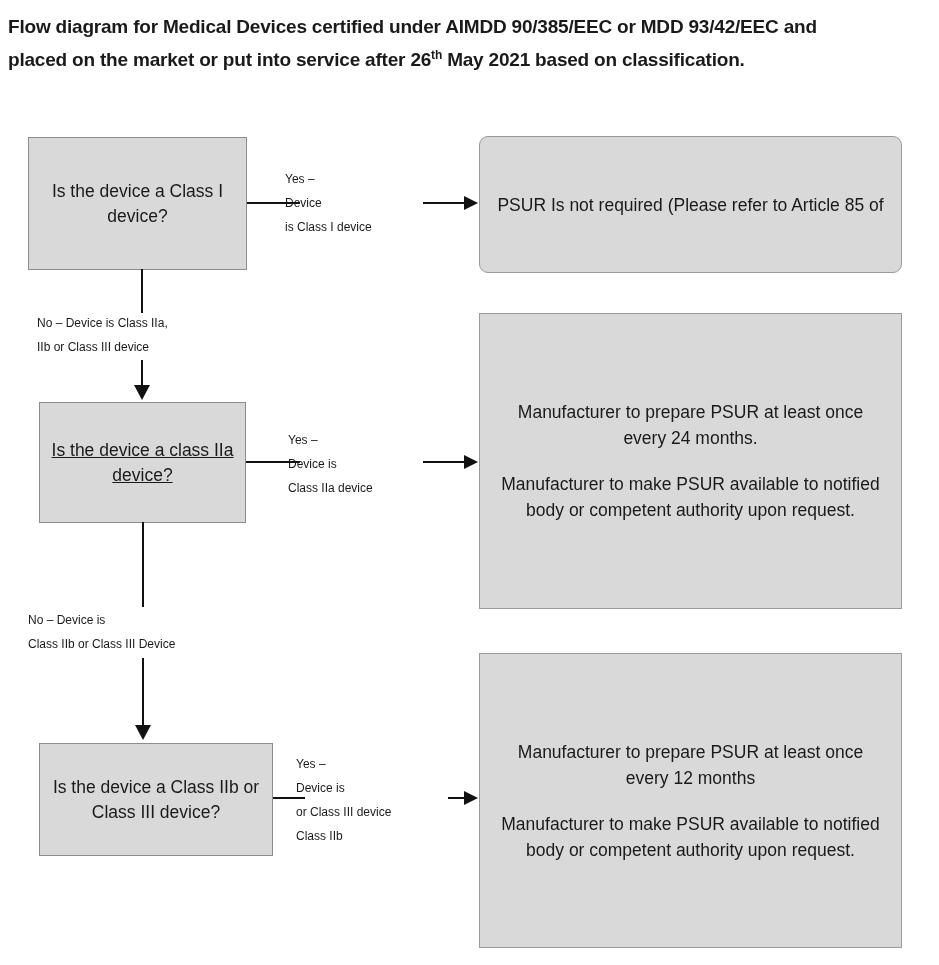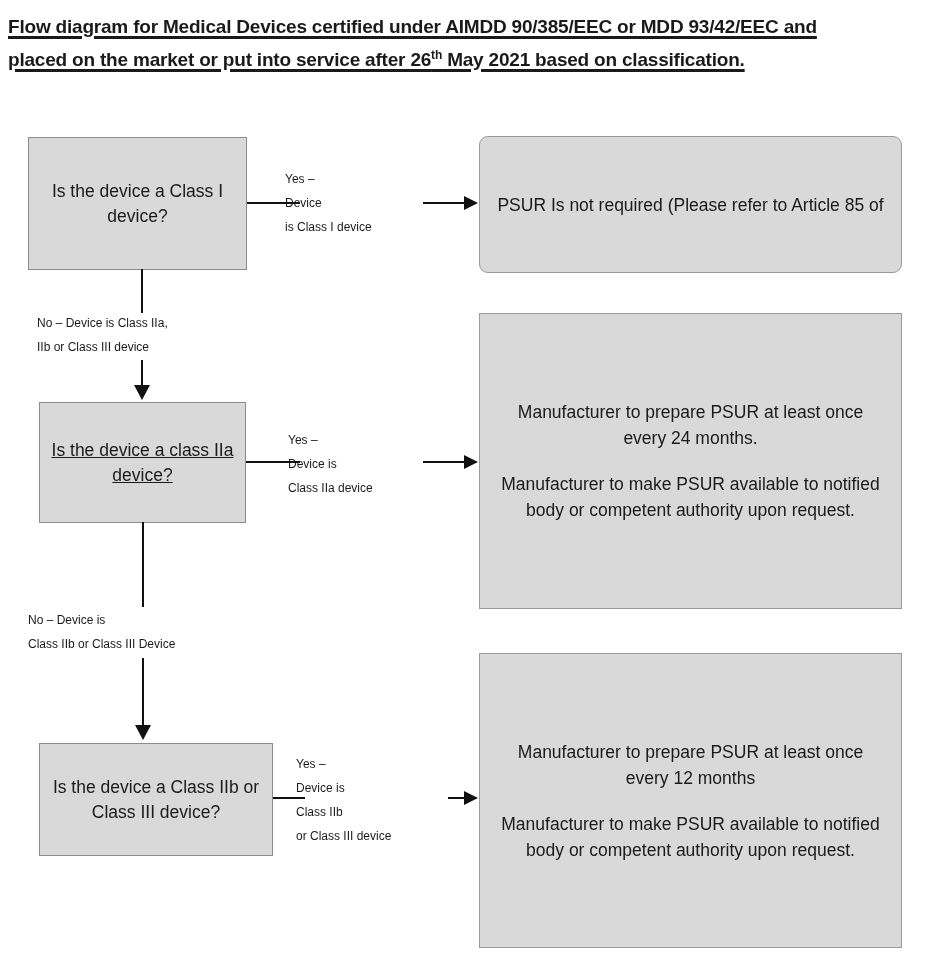--- a/index.html
+++ b/index.html
@@ -15,21 +15,20 @@
   .title {
     position: absolute;
     left: 8px; top: 10px;
     width: 926px;
     font-size: 19px;
     font-weight: bold;
     line-height: 33px;
     letter-spacing: -0.2px;
   }
   .title .tline {
-    text-decoration: underline;
     text-decoration-thickness: 2.5px;
     text-underline-offset: 3px;
   }
   .title sup {
     font-size: 12px;
     line-height: 0;
     vertical-align: super;
   }
   
   .box {
@@ -140,22 +139,22 @@
 
   <div class="edge-label" id="yes2">
     <div>Yes –</div>
     <div>Device is</div>
     <div>Class IIa device</div>
   </div>
 
   <div class="edge-label" id="yes3">
     <div>Yes –</div>
     <div>Device is</div>
+    <div>or Class III device</div>
     <div>Class IIb</div>
-    <div>or Class III device</div>
   </div>
 
   <div class="edge-label" id="no1">
     <div>No – Device is Class IIa,</div>
     <div>IIb or Class III device</div>
   </div>
 
   <div class="edge-label" id="no2">
     <div>No – Device is</div>
     <div>Class IIb or Class III Device</div>

